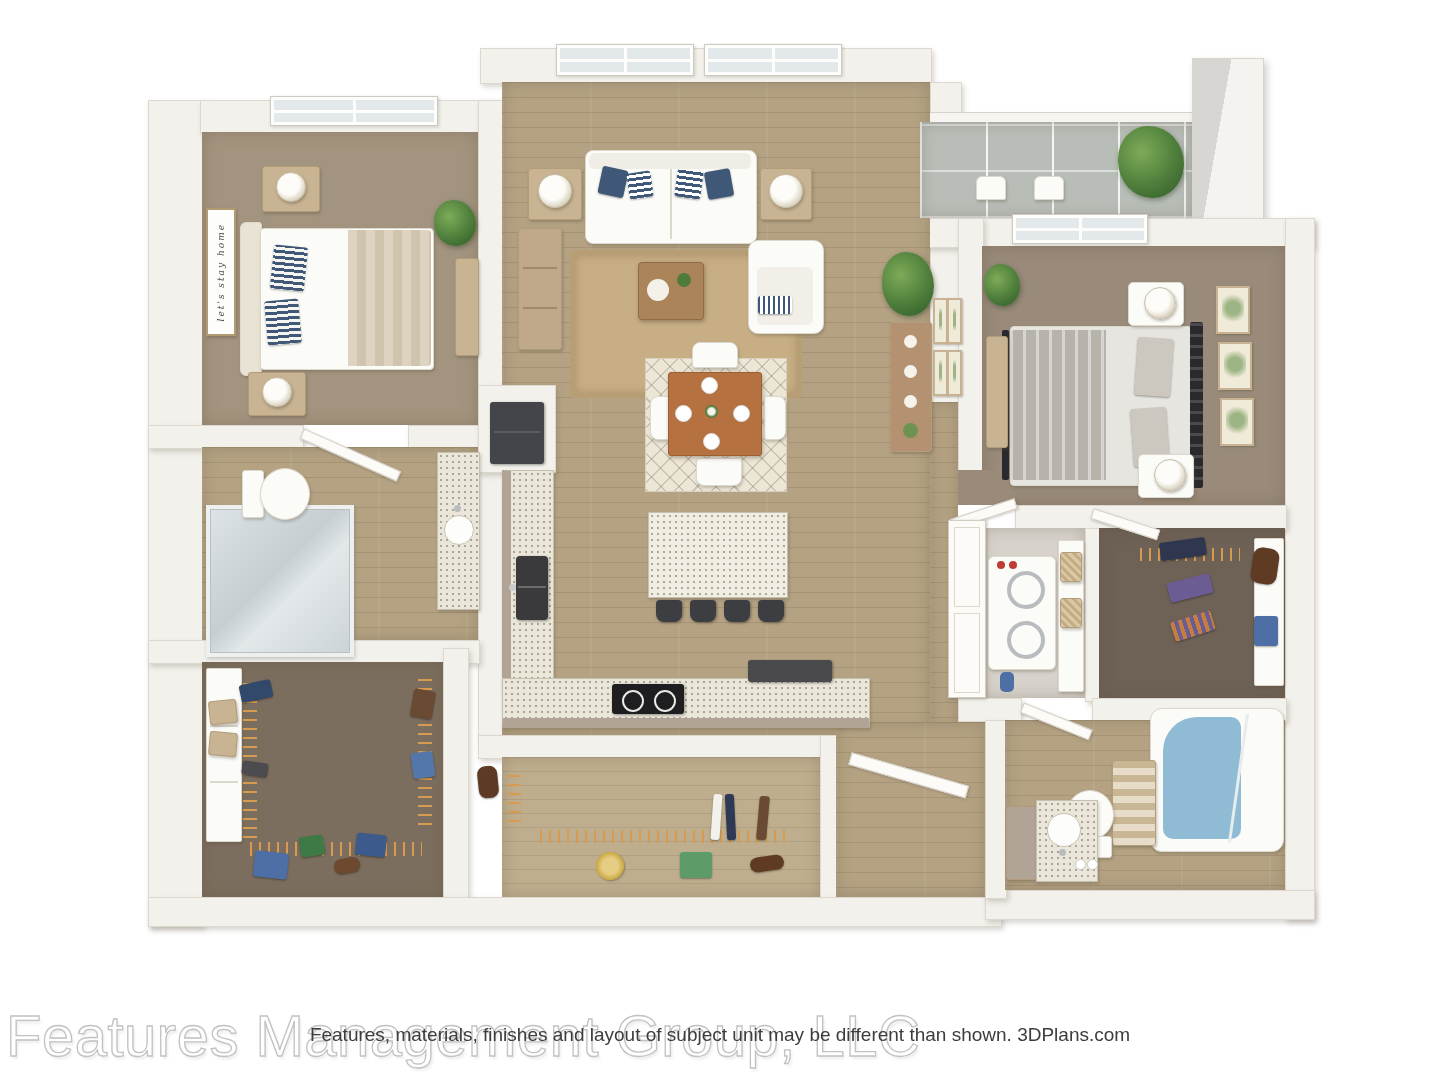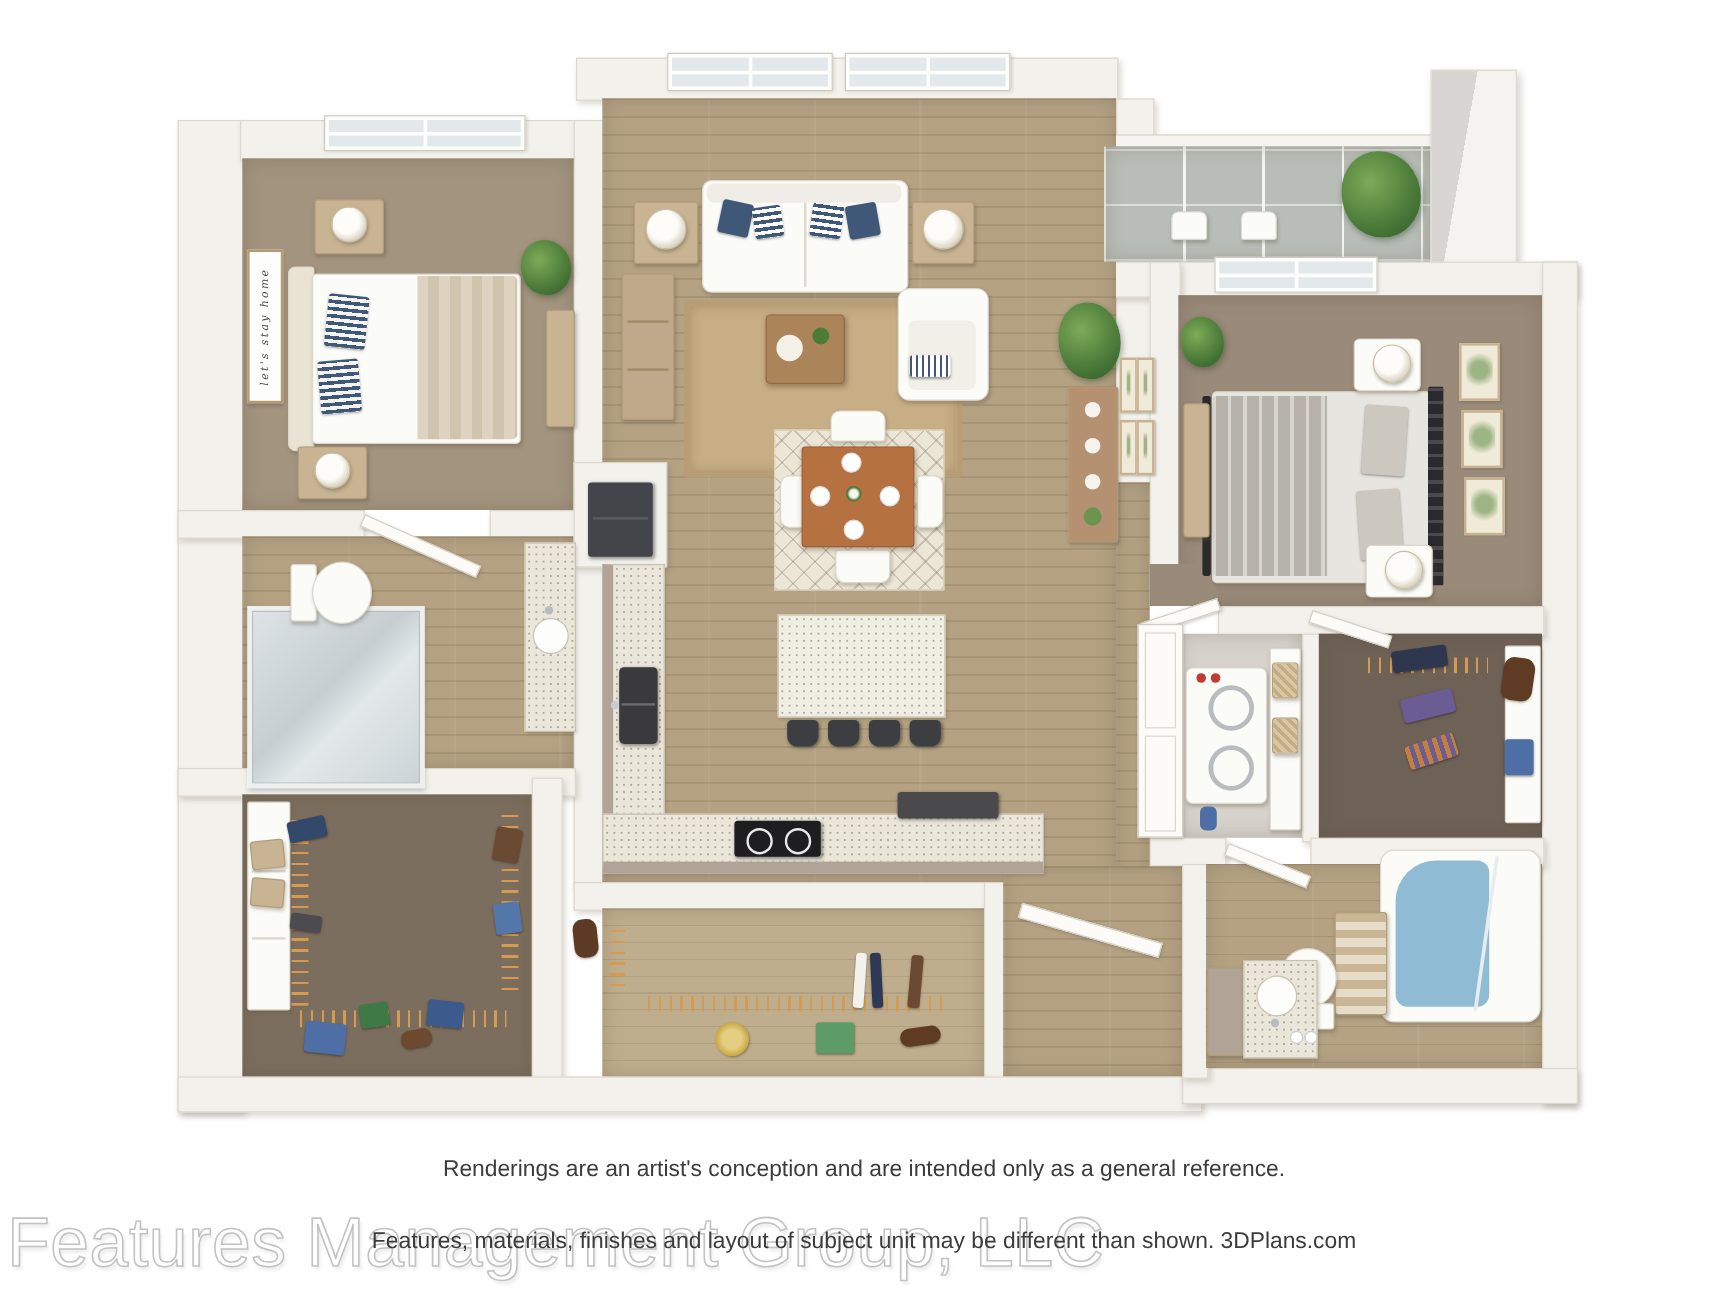--- a/index.html
+++ b/index.html
@@ -336,16 +336,15 @@
   <div class="white" style="position:absolute;left:1068px;top:836px;width:42px;height:20px;border-radius:3px;"></div>
   <div class="tan" style="position:absolute;left:1006px;top:806px;width:32px;height:72px;background:#b1a496;"></div>
   <div class="speckle" style="left:1036px;top:800px;width:60px;height:80px;">
     <div class="circle" style="position:absolute;left:10px;top:12px;width:32px;height:32px;background:#fdfdfc;border:1px solid #c8c2b2;"></div>
     <div class="circle" style="position:absolute;left:22px;top:48px;width:7px;height:7px;background:#b9bcbe;"></div>
     <div class="circle" style="position:absolute;left:38px;top:58px;width:9px;height:9px;background:#fff;border:1px solid #ccc;"></div>
     <div class="circle" style="position:absolute;left:50px;top:58px;width:9px;height:9px;background:#fff;border:1px solid #ccc;"></div>
   </div>
 
   <div class="watermark">Features Management Group, LLC</div>
-  <div class="disclaimer" style="top:964px;">Renderings are an artist's conception and are intended only as a general reference.</div>
   <div class="disclaimer" style="top:1024px;">Features, materials, finishes and layout of subject unit may be different than shown. 3DPlans.com</div>
 
 </div>
 
 </body></html>

